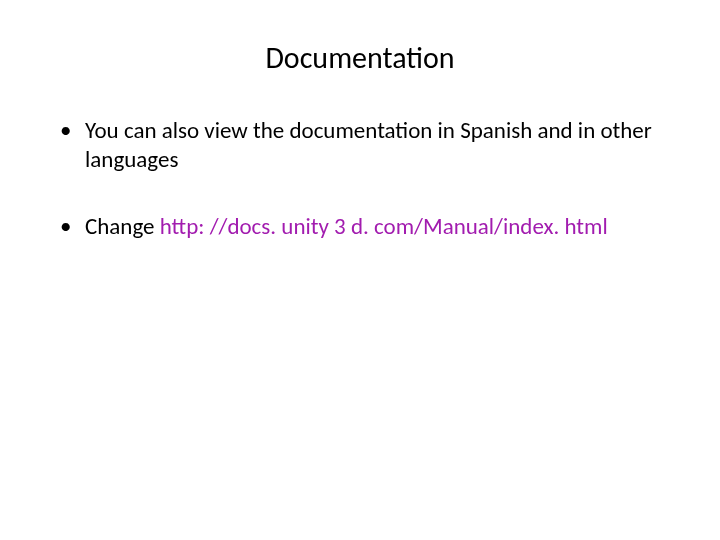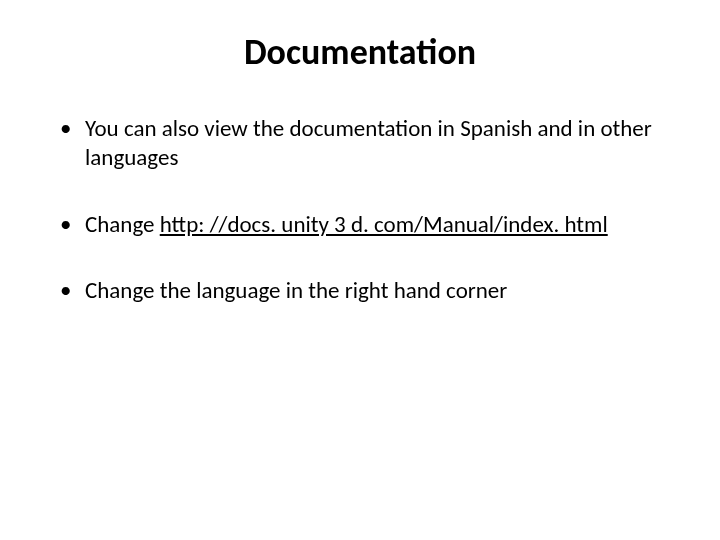--- a/index.html
+++ b/index.html
@@ -9,25 +9,25 @@
     }
     body {
       width: 720px;
       height: 540px;
       background: #ffffff;
       font-family: Calibri, "Segoe UI", Arial, sans-serif;
       color: #000000;
       padding: 30px 50px;
     }
     .title {
-      font-size: 36px;
-      font-weight: 700;
+      font-size: 30px;
+      font-weight: 400;
       text-align: center;
       margin-bottom: 40px;
-      margin-top: 0;
+      margin-top: 9px;
     }
     .bullet-list {
       list-style: none;
       padding-left: 10px;
       margin-top: 40px;
     }
     .bullet-item {
       font-size: 23px;
       line-height: 1.25;
       margin-bottom: 38px;
@@ -35,32 +35,28 @@
       padding-left: 25px;
     }
     .bullet-item::before {
       content: "•";
       position: absolute;
       left: 0;
       top: 0;
       font-size: 23px;
     }
     .link {
-      text-decoration: underline;
-      color: #000000;
+      color: #a21caf;
     }
   </style>
 </head>
 <body>
 
 <h1 class="title">Documentation</h1>
 
 <ul class="bullet-list">
   <li class="bullet-item">
     <span>You can also view the documentation in Spanish and in other languages</span>
   </li>
   <li class="bullet-item">
     <span>Change </span><span class="link">http: //docs. unity 3 d. com/Manual/index. html</span>
   </li>
-  <li class="bullet-item">
-    <span>Change the language in the right hand corner</span>
-  </li>
 </ul>
 
 </body></html>

